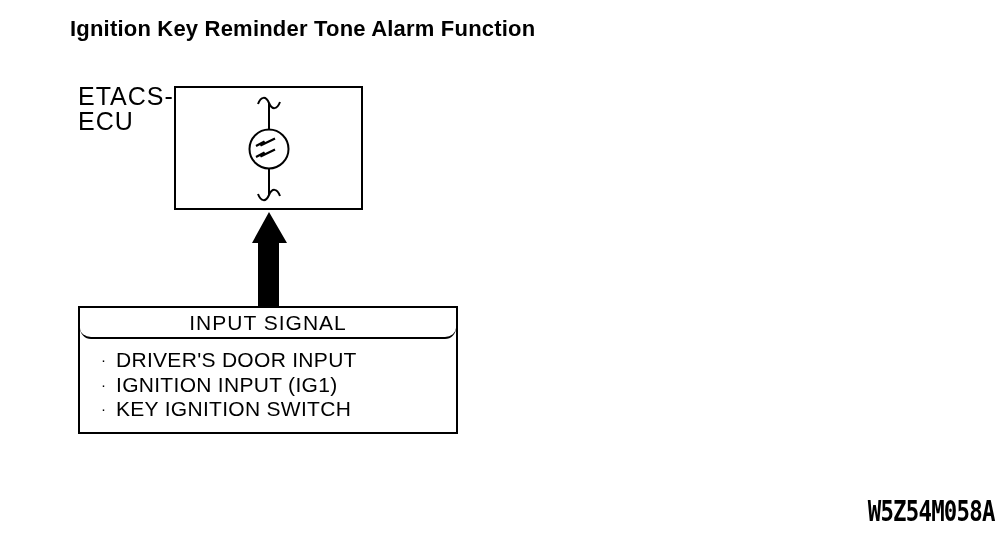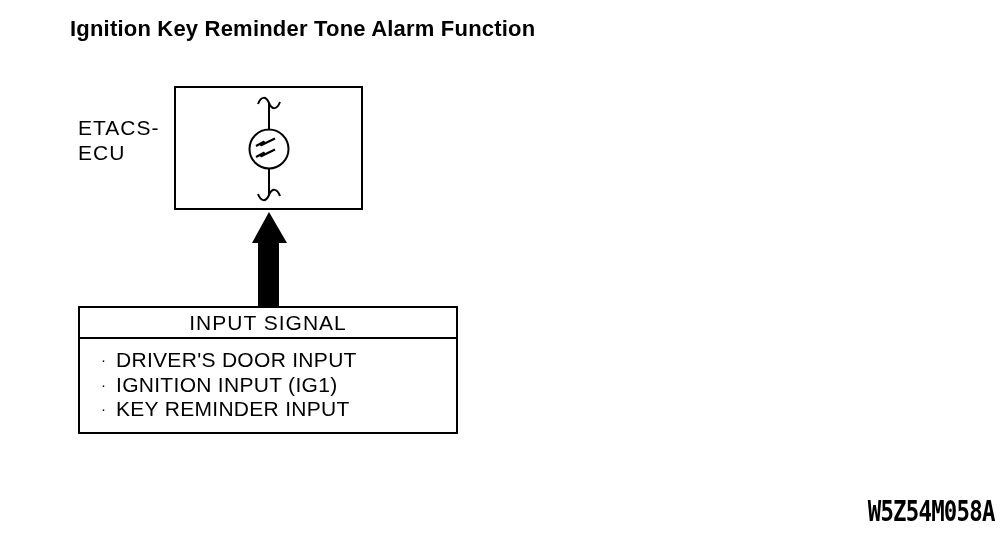--- a/index.html
+++ b/index.html
@@ -22,24 +22,23 @@
     font-size: 22px;
     font-weight: bold;
     letter-spacing: 0.2px;
     white-space: nowrap;
     margin-left: 48px;
   }
   .ecu-label {
     position: absolute;
     left: 78px;
     top: 84px;
-    font-size: 21px;
+    font-size: 25px;
     line-height: 25px;
     letter-spacing: 1px;
-    margin-top: 31px;
   }
   .ecu-box {
     position: absolute;
     left: 174px;
     top: 86px;
     width: 185px;
     height: 120px;
     border: 2px solid #000000;
     background: #ffffff;
   }
@@ -64,20 +63,21 @@
   }
   .input-header {
     height: 29px;
     border-bottom: 2px solid #000000;
     display: flex;
     align-items: center;
     justify-content: center;
     font-size: 21px;
     letter-spacing: 1px;
     white-space: nowrap;
+    border-radius: 11px;
   }
   .input-items {
     padding: 9px 0 0 21px;
   }
   .input-item {
     display: flex;
     align-items: center;
     font-size: 21px;
     line-height: 24.5px;
     letter-spacing: 0.3px;
@@ -143,20 +143,20 @@
       <div class="input-item">
         <span class="bullet">·</span>
         <span>DRIVER'S DOOR INPUT</span>
       </div>
       <div class="input-item">
         <span class="bullet">·</span>
         <span>IGNITION INPUT (IG1)</span>
       </div>
       <div class="input-item">
         <span class="bullet">·</span>
-        <span>KEY REMINDER INPUT</span>
+        <span>KEY IGNITION SWITCH</span>
       </div>
     </div>
   </div>
 
   <div class="figure-code">W5Z54M058A</div>
 
 </div>
 
 </body></html>

